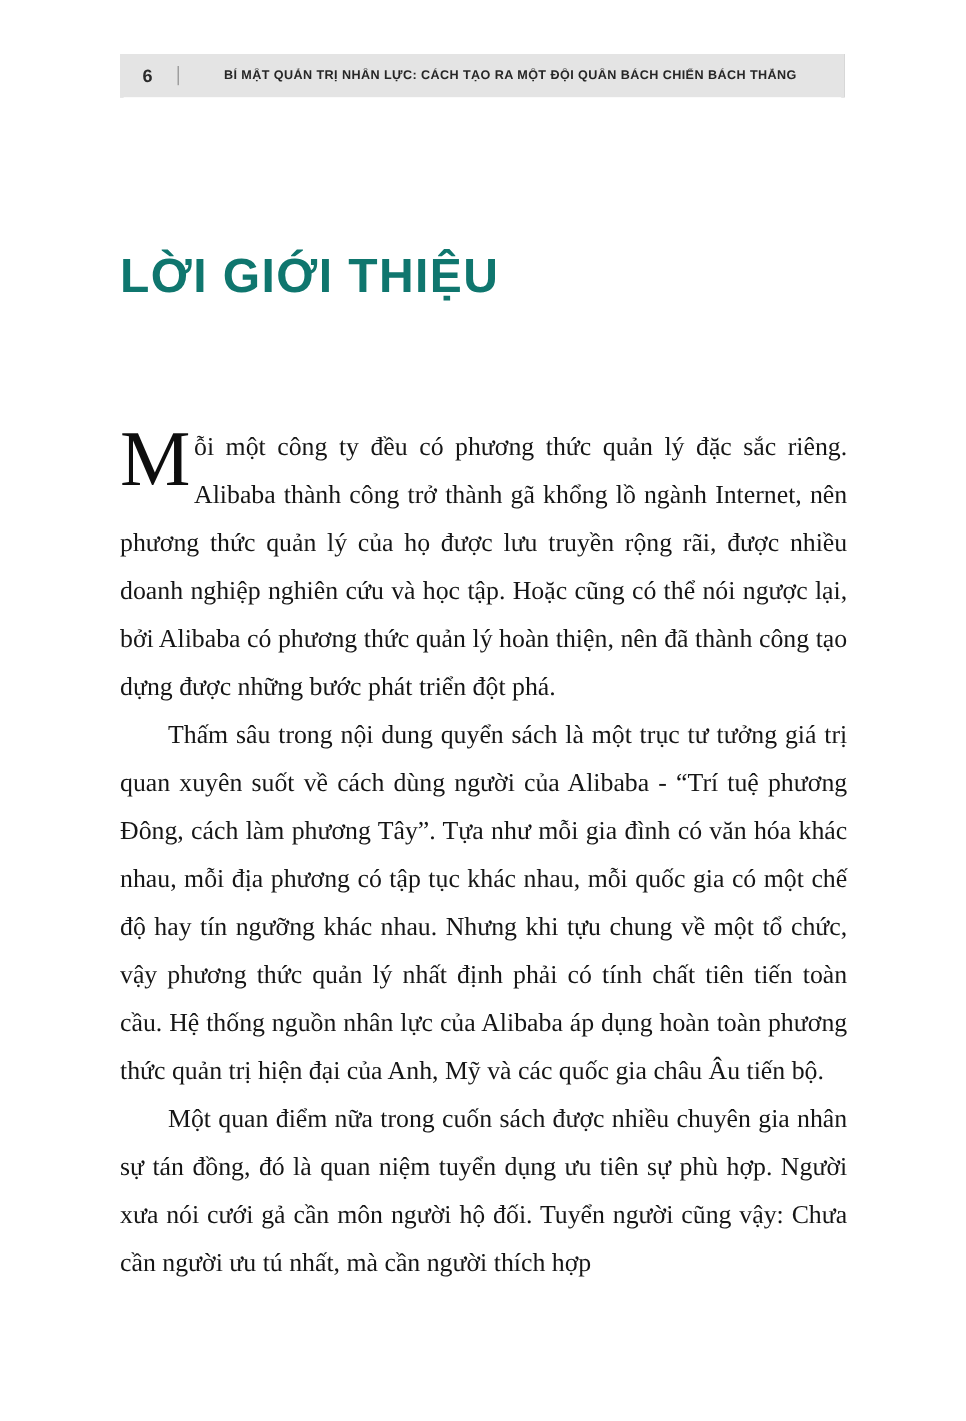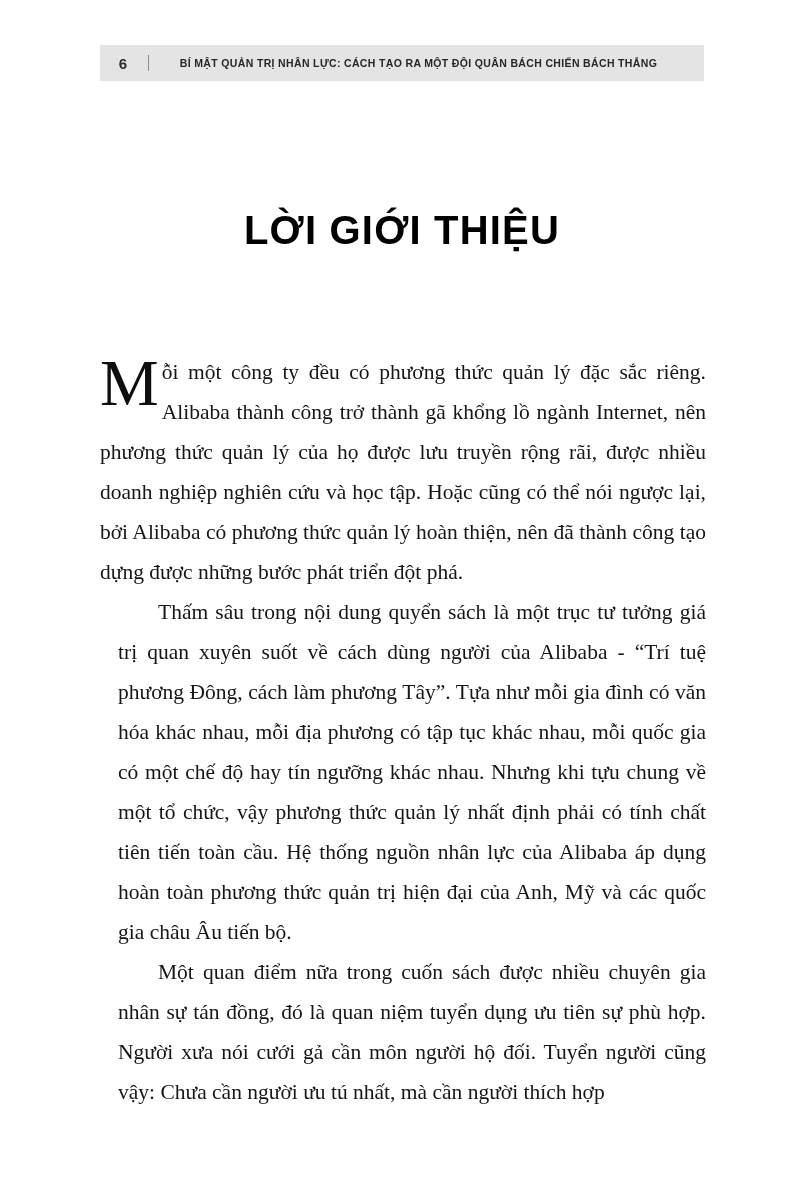--- a/index.html
+++ b/index.html
@@ -61,44 +61,44 @@
   }
   .folio-divider {
     width: 1px;
     height: 16px;
     background: #8d8d8d;
     margin-left: 2px;
     margin-right: 0px;
   }
   .header-title {
     flex: 1;
-    text-align: center;
+    text-align: right;
     font-family: "Liberation Sans", sans-serif;
     font-weight: 700;
     font-size: 10.5px;
     letter-spacing: 0.35px;
     color: #262626;
     text-transform: uppercase;
-    padding-right: 16px;
+    padding-right: 40px;
     white-space: nowrap;
     overflow: hidden;
   }
 
   
   .chapter-title {
     position: absolute;
     top: 208px;
     left: 100px;
     width: 604px;
-    text-align: center;
+    text-align: left;
     font-family: "Liberation Sans", sans-serif;
     font-weight: 700;
     font-size: 40px;
     letter-spacing: 1.2px;
-    color: #000000;
+    color: #0f766e;
     text-transform: uppercase;
   }
 
   
   .body-area {
     position: absolute;
     top: 352px;
     left: 100px;
     width: 606px;
   }
@@ -106,21 +106,20 @@
     margin: 0;
     font-size: 21.5px;
     line-height: 40px;
     text-align: justify;
     text-justify: inter-word;
     color: #161616;
     hyphens: none;
   }
   p.para + p.para {
     margin-top: 0px;
-    margin-left: 18px;
   }
   p.indent {
     text-indent: 40px;
   }
   p.first {
     text-indent: 0;
   }
   .dropcap {
     float: left;
     font-family: "Liberation Serif", serif;

